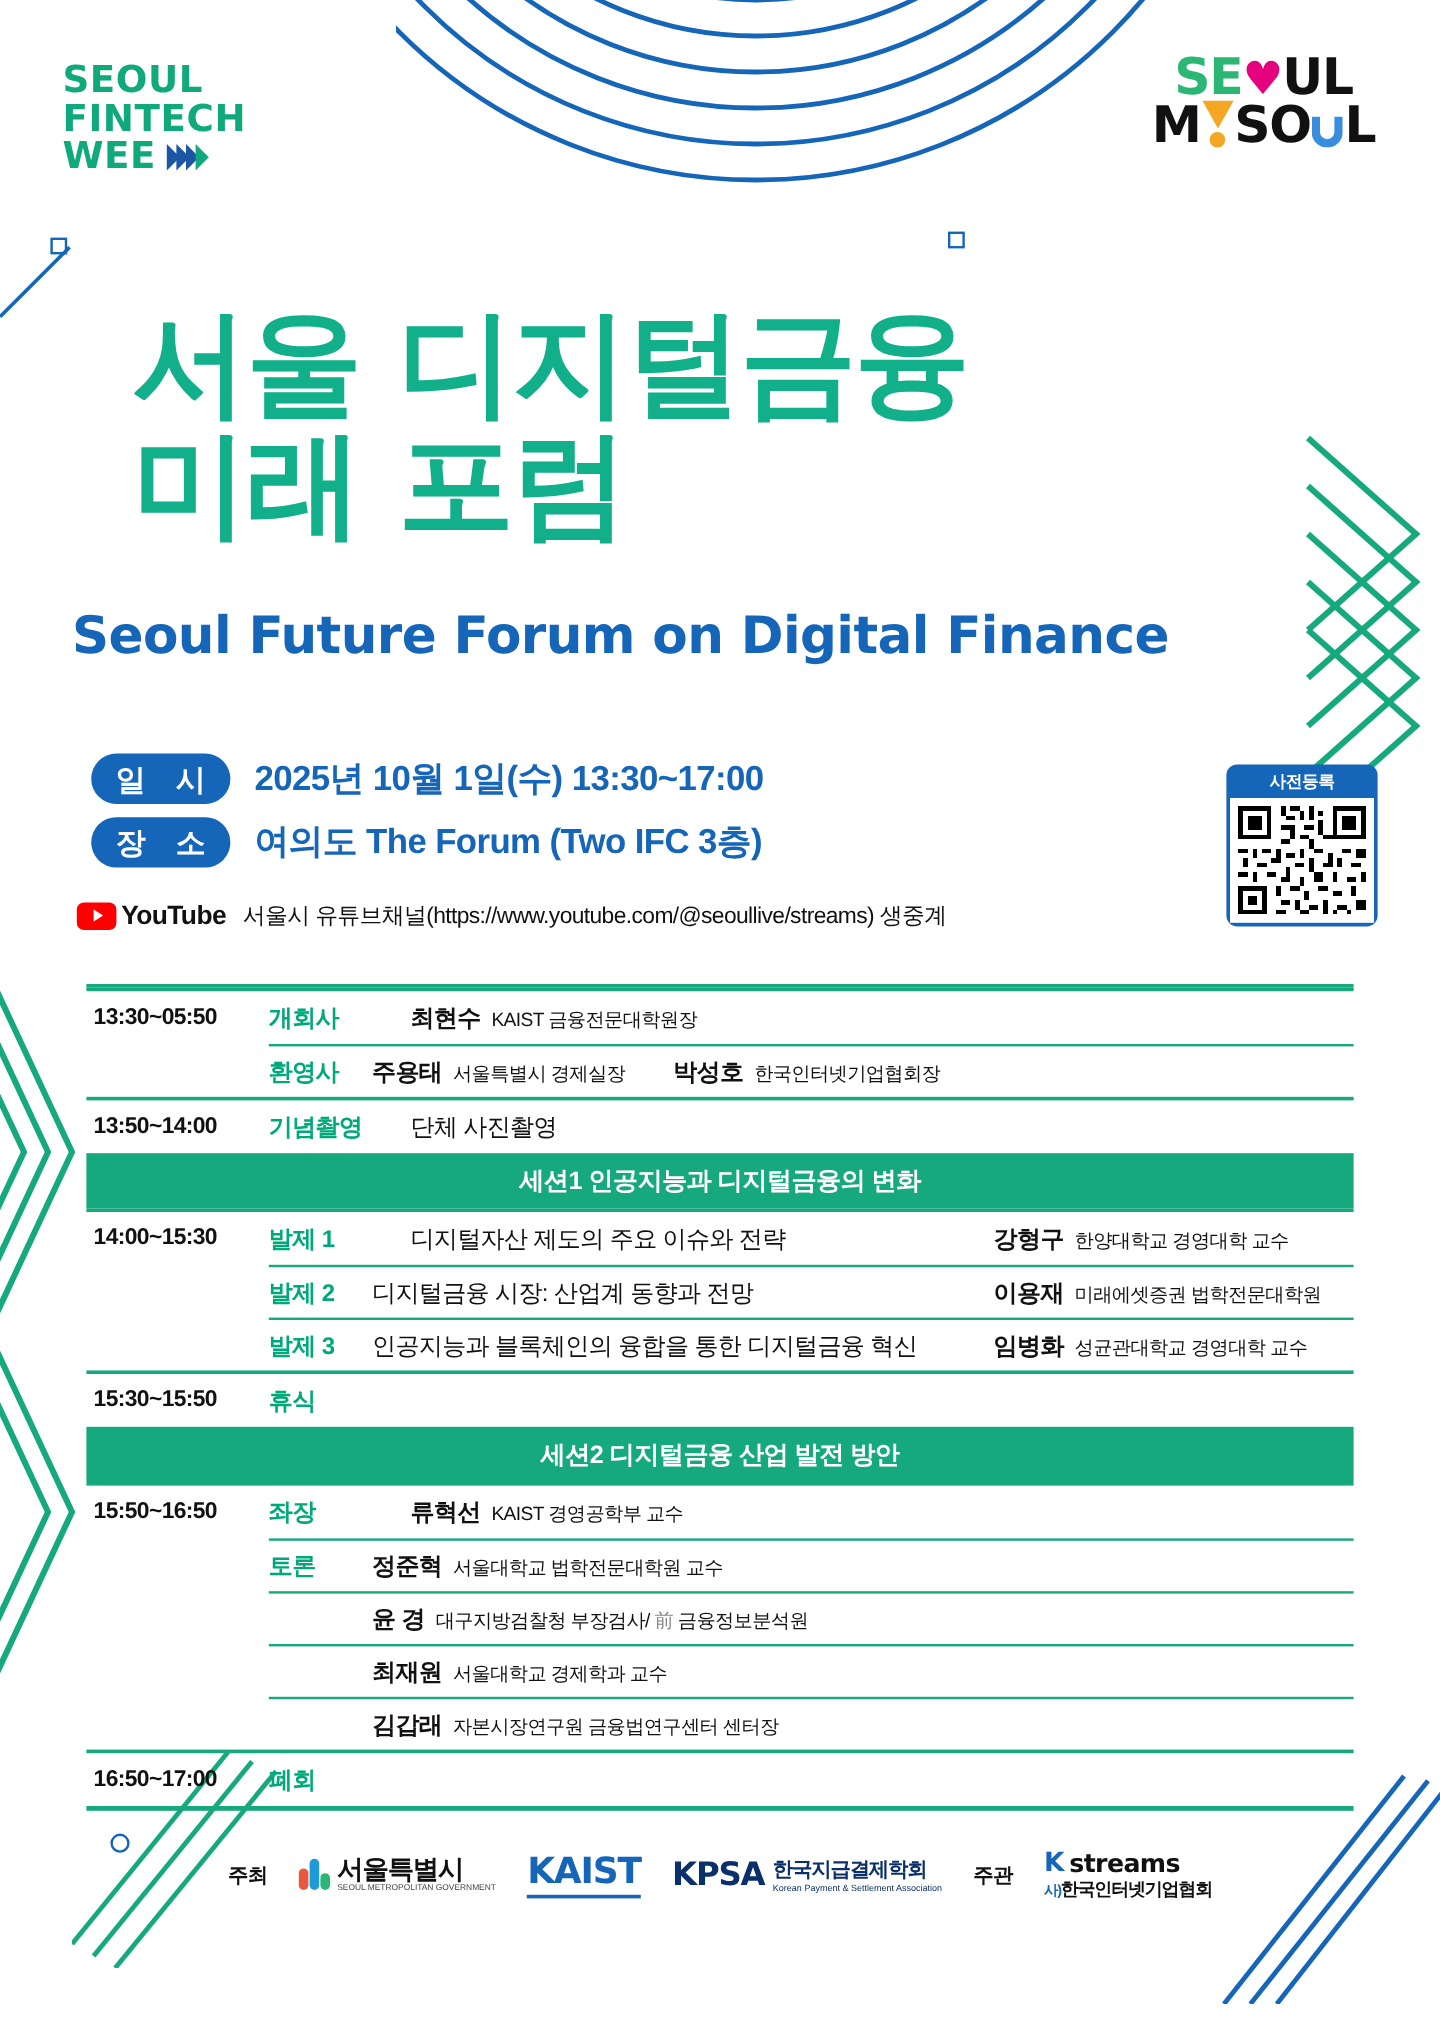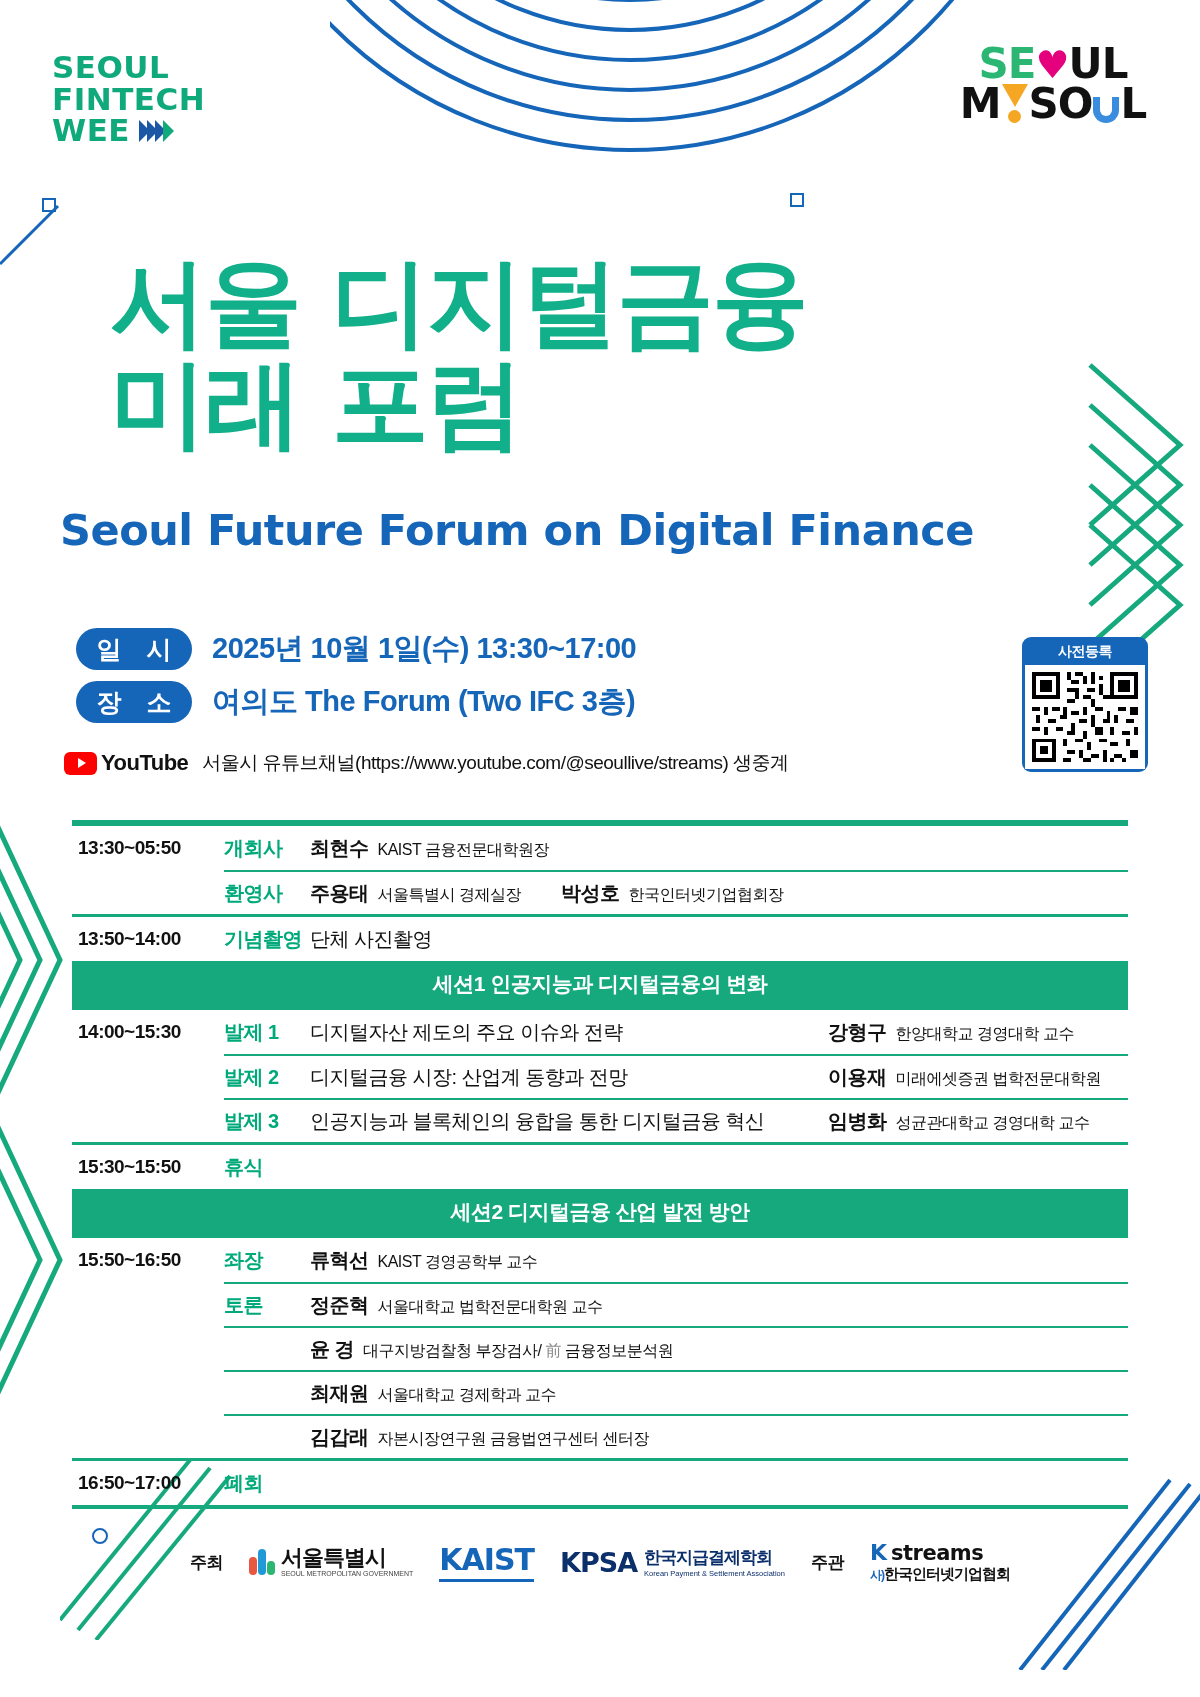--- a/index.html
+++ b/index.html
@@ -64,21 +64,21 @@
   .qr-img { width:120px; height:104px; background:#fff; padding:3px;}
   .qr-img svg { display:block; }
 
   
   .sched { position:absolute; left:72px; top:820px; width:1056px; }
   .rule-top { height:3px; background:#16a97e; }
   .rule-bottom { height:4px; background:#16a97e; }
   .srow { display:flex; align-items:center; min-height:44px; }
   .c-time { width:152px; flex:0 0 152px; font-weight:bold; font-size:19px; color:#111; letter-spacing:-0.5px; text-align:left; padding-left:6px;}
   .c-rest { flex:1; display:flex; align-items:center; border-top:2px solid #16a97e; min-height:44px; }
-  .c-rest.noline { border-top:none; }
+  .c-rest.noline { border-top:none;gap:32px; }
   .c-role { width:86px; flex:0 0 86px; font-weight:bold; font-size:20px; color:#00a97a; letter-spacing:-0.5px;}
   .c-title { font-size:20px; color:#111; letter-spacing:-0.5px; flex:1; font-weight:500;}
   .c-name { font-weight:bold; font-size:20px; color:#111; letter-spacing:-0.5px; white-space:nowrap;}
   .c-aff { font-size:16px; color:#111; letter-spacing:-0.5px; margin-left:9px; white-space:nowrap;}
   .c-aff .prev { color:#888; }
   .spk { display:flex; align-items:baseline; }
   .spk + .spk { margin-left:40px; }
   .right-spk { display:flex; align-items:baseline; width:300px; flex:0 0 300px;}
   .sess-band { background:#16a97e; color:#fff; font-weight:bold; font-size:21px; text-align:center; padding:9px 0; letter-spacing:-0.5px;}
   .plainline { border-top:3px solid #16a97e; }

